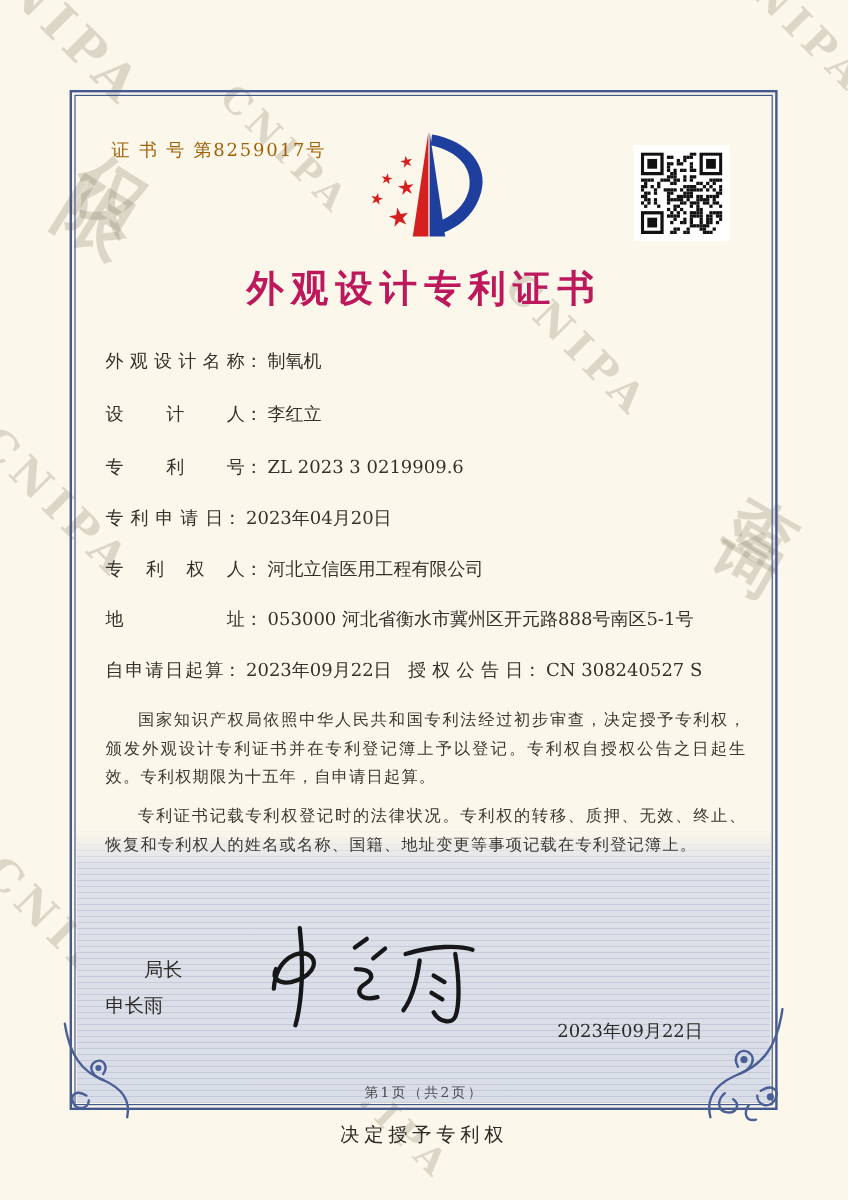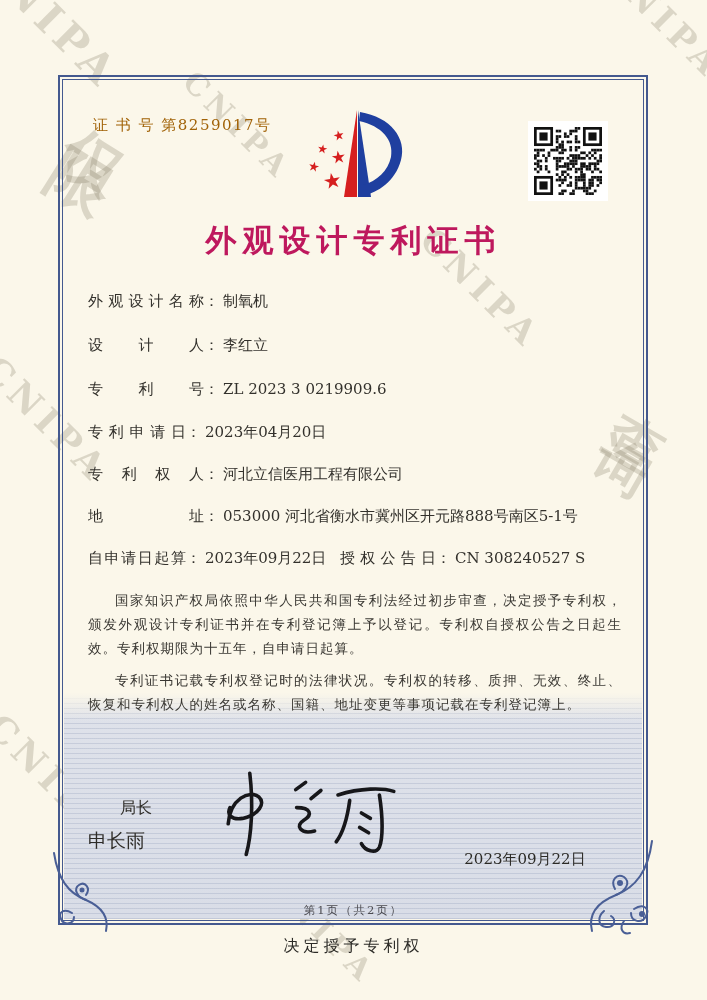--- a/index.html
+++ b/index.html
@@ -94,21 +94,21 @@
 
   
   .paras { position:absolute; left:88px; width:534px; top:588px; z-index:4; }
   .paras p {
     font-size:13.5px; line-height:1.78; text-indent:2em;
     letter-spacing:1px; color:#3a3833; margin-bottom:8px; text-align:justify;
   }
 
   
   .signer-title { position:absolute; left:88px; top:798px; font-size:16px; z-index:4;margin-left:32px; }
-  .signer-name  { position:absolute; left:88px; top:828px; font-size:19px; z-index:4; }
+  .signer-name  { position:absolute; left:88px; top:828px; font-size:16px; z-index:4; }
   .signature { position:absolute; left:197px; top:768px; z-index:4; }
   .issue-date {
     position:absolute; left:430px; top:850px; width:190px; text-align:center;
     font-size:15px; z-index:4; color:#2b2a26;
   }
 
   
   .page-num {
     position:absolute; left:0; right:0; top:903px; text-align:center;
     font-size:11.5px; letter-spacing:2px; color:#4a4a50; z-index:4;

